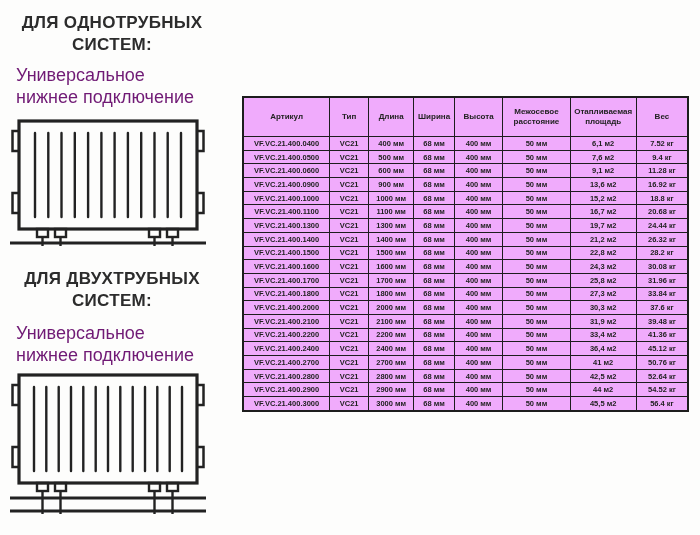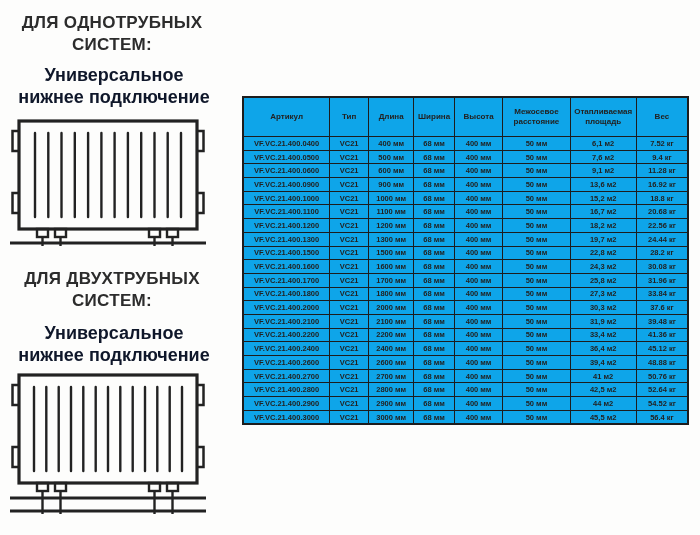--- a/index.html
+++ b/index.html
@@ -13,35 +13,35 @@
 
   
   .left-panel { position:absolute; left:0; top:0; width:236px; height:535px; }
   .heading {
     position:absolute; left:6px; width:212px;
     text-align:center; font-weight:800; font-size:17px; line-height:22px;
     color:#2c2c2c; letter-spacing:.3px;
   }
   .subheading {
     position:absolute; left:16px; width:196px;
-    text-align:center; font-weight:700; font-size:18px; line-height:22px;
-    color:#0f172a;
+    text-align:left; font-weight:400; font-size:18px; line-height:22px;
+    color:#701a75;
   }
   .h1-pos { top:12px; }
   .s1-pos { top:64px; }
   .h2-pos { top:268px; }
   .s2-pos { top:322px; }
   .diagram { position:absolute; left:10px; }
   .d1-pos { top:116px; }
   .d2-pos { top:370px; }
 
   
   .spec-table {
     position:absolute; left:242px; top:96px; width:447px;
-    border-collapse:collapse; table-layout:fixed; background:#0ea5e9;
+    border-collapse:collapse; table-layout:fixed; background:#f0abfc;
     border:2px solid #1d1d1d;
   }
   .spec-table th, .spec-table td {
     border:1.5px solid #1d1d1d;
     text-align:center; vertical-align:middle;
     color:#222222; font-weight:700;
     overflow:hidden; white-space:nowrap;
   }
   .spec-table th {
     font-size:8px; line-height:10px; height:36px;
@@ -238,40 +238,40 @@
           <td>VF.VC.21.400.1100</td>
           <td>VC21</td>
           <td>1100 мм</td>
           <td>68 мм</td>
           <td>400 мм</td>
           <td>50 мм</td>
           <td>16,7 м2</td>
           <td>20.68 кг</td>
         </tr>
         <tr>
-          <td>VF.VC.21.400.1200</td>
-          <td>VC21</td>
-          <td>1200 мм</td>
-          <td>68 мм</td>
-          <td>400 мм</td>
-          <td>50 мм</td>
-          <td>18,2 м2</td>
-          <td>22.56 кг</td>
-        </tr>
-        <tr>
           <td>VF.VC.21.400.1300</td>
           <td>VC21</td>
           <td>1300 мм</td>
           <td>68 мм</td>
           <td>400 мм</td>
           <td>50 мм</td>
           <td>19,7 м2</td>
           <td>24.44 кг</td>
         </tr>
         <tr>
+          <td>VF.VC.21.400.1400</td>
+          <td>VC21</td>
+          <td>1400 мм</td>
+          <td>68 мм</td>
+          <td>400 мм</td>
+          <td>50 мм</td>
+          <td>21,2 м2</td>
+          <td>26.32 кг</td>
+        </tr>
+        <tr>
           <td>VF.VC.21.400.1500</td>
           <td>VC21</td>
           <td>1500 мм</td>
           <td>68 мм</td>
           <td>400 мм</td>
           <td>50 мм</td>
           <td>22,8 м2</td>
           <td>28.2 кг</td>
         </tr>
         <tr>
@@ -338,30 +338,20 @@
           <td>VF.VC.21.400.2400</td>
           <td>VC21</td>
           <td>2400 мм</td>
           <td>68 мм</td>
           <td>400 мм</td>
           <td>50 мм</td>
           <td>36,4 м2</td>
           <td>45.12 кг</td>
         </tr>
         <tr>
-          <td>VF.VC.21.400.2600</td>
-          <td>VC21</td>
-          <td>2600 мм</td>
-          <td>68 мм</td>
-          <td>400 мм</td>
-          <td>50 мм</td>
-          <td>39,4 м2</td>
-          <td>48.88 кг</td>
-        </tr>
-        <tr>
           <td>VF.VC.21.400.2700</td>
           <td>VC21</td>
           <td>2700 мм</td>
           <td>68 мм</td>
           <td>400 мм</td>
           <td>50 мм</td>
           <td>41 м2</td>
           <td>50.76 кг</td>
         </tr>
         <tr>

